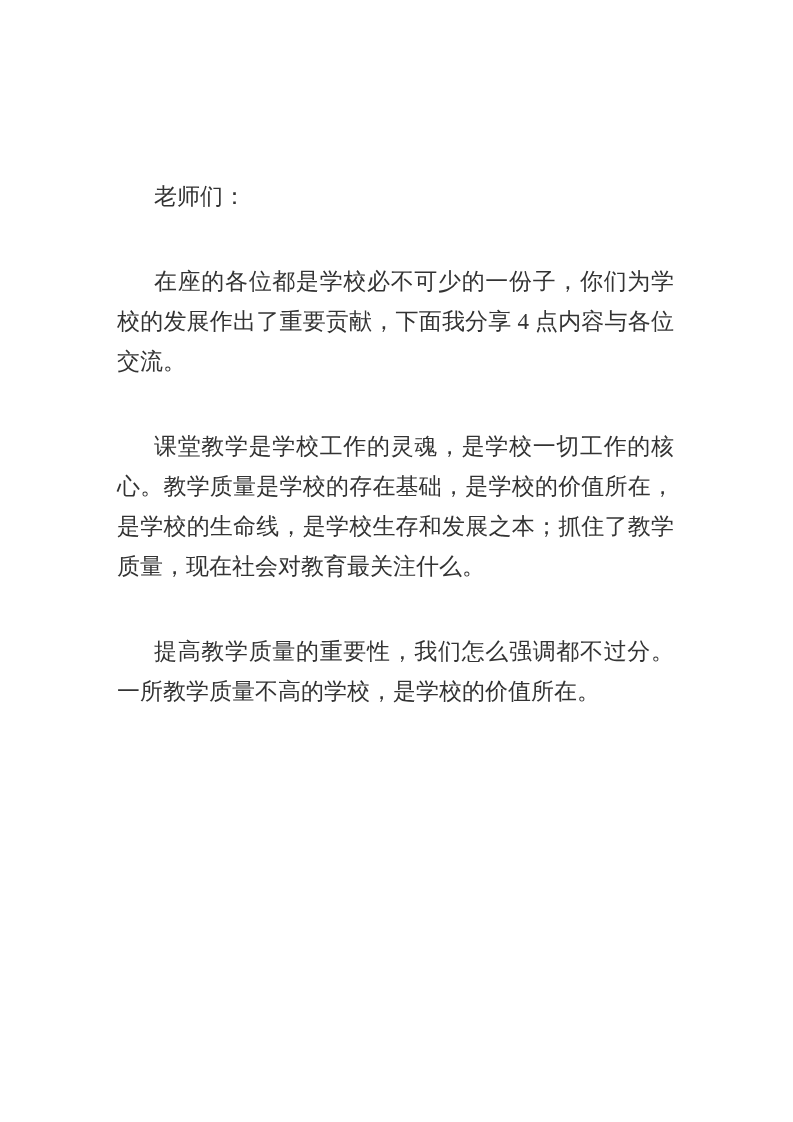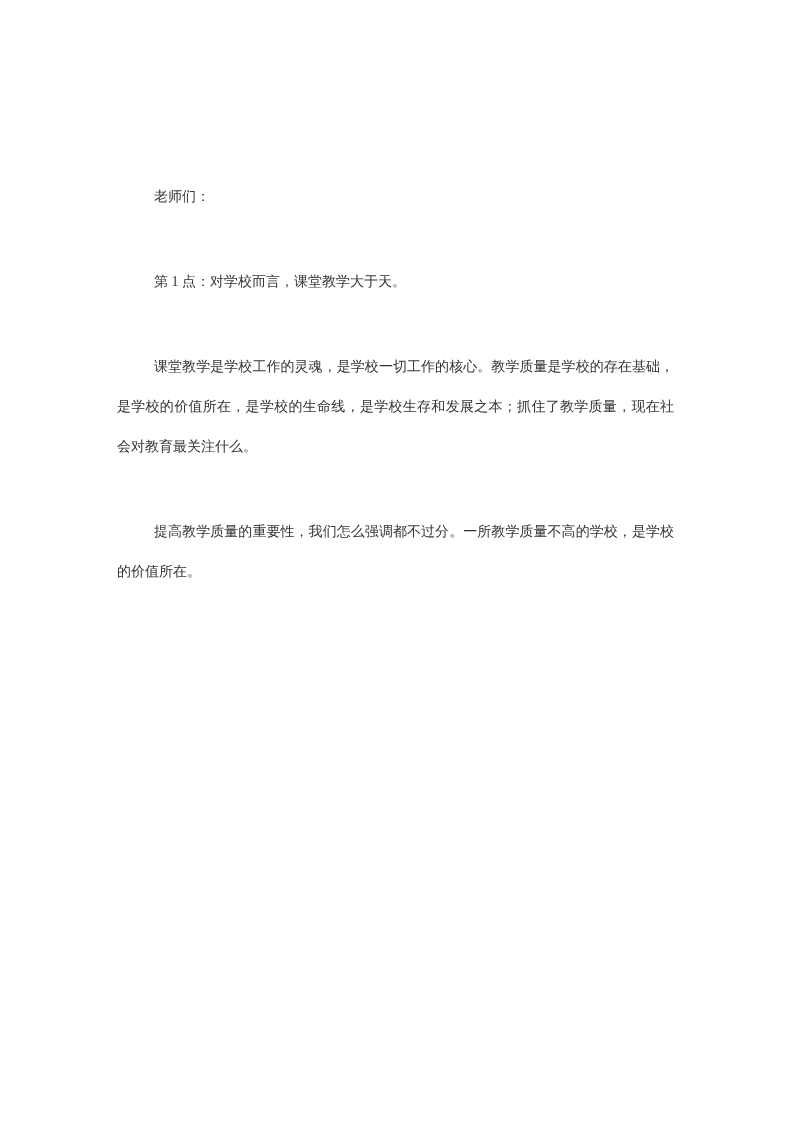--- a/index.html
+++ b/index.html
@@ -17,36 +17,36 @@
     background: var(--page-bg, #ffffff);
     overflow: hidden;
   }
   .doc-body {
     position: absolute;
     left: 117px;
     top: 177px;
     width: 557px;
     color: var(--text-color, #333333);
     font-family: "Liberation Serif", "DejaVu Serif", serif;
-    font-size: 14px;
+    font-size: 23px;
     line-height: 40px;
     text-align: justify;
     text-justify: inter-ideograph;
   }
   .doc-body p {
     margin: 0 0 45px 0;
     text-indent: 37px;
   }
   .doc-body p:last-child {
     margin-bottom: 0;
   }
 </style>
 </head>
 <body>
 
 <div class="page">
   <div class="doc-body">
     <p>老师们：</p>
-    <p>第 1 点：对学校而言，课堂教学大于天。</p>
+    <p>在座的各位都是学校必不可少的一份子，你们为学校的发展作出了重要贡献，下面我分享 4 点内容与各位交流。</p>
     <p>课堂教学是学校工作的灵魂，是学校一切工作的核心。教学质量是学校的存在基础，是学校的价值所在，是学校的生命线，是学校生存和发展之本；抓住了教学质量，现在社会对教育最关注什么。</p>
     <p>提高教学质量的重要性，我们怎么强调都不过分。一所教学质量不高的学校，是学校的价值所在。</p>
   </div>
 </div>
 
 </body></html>

